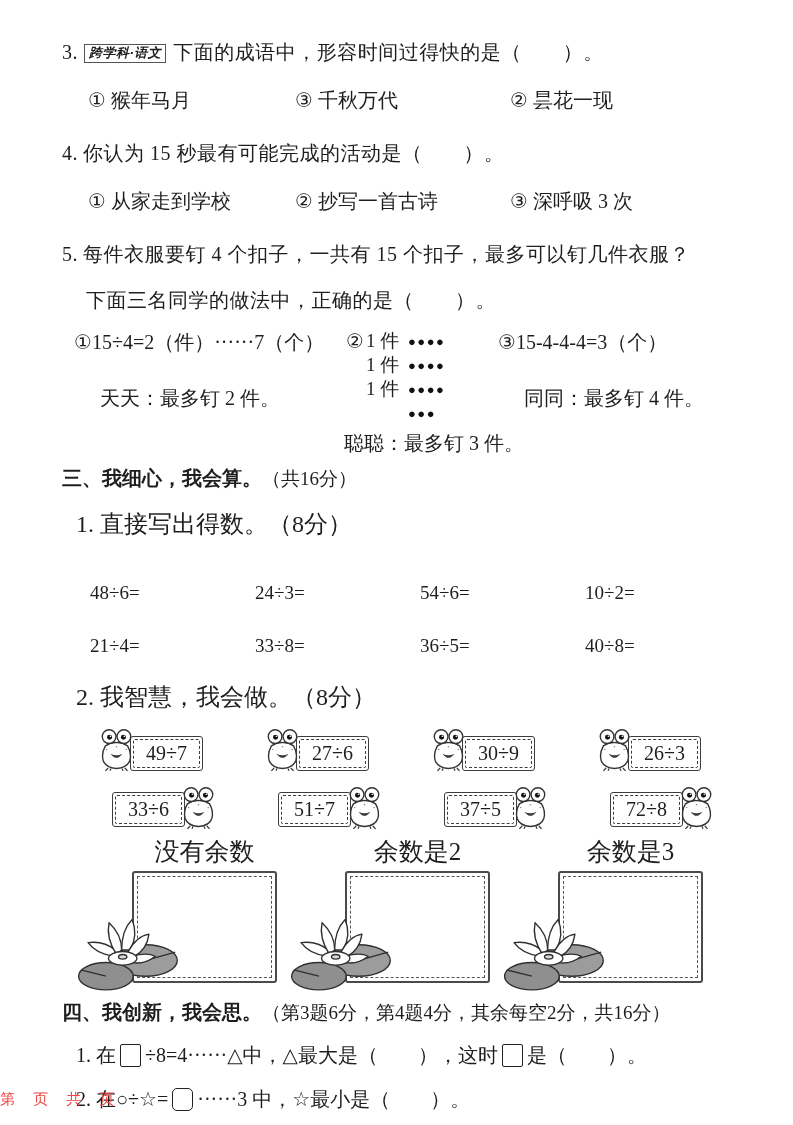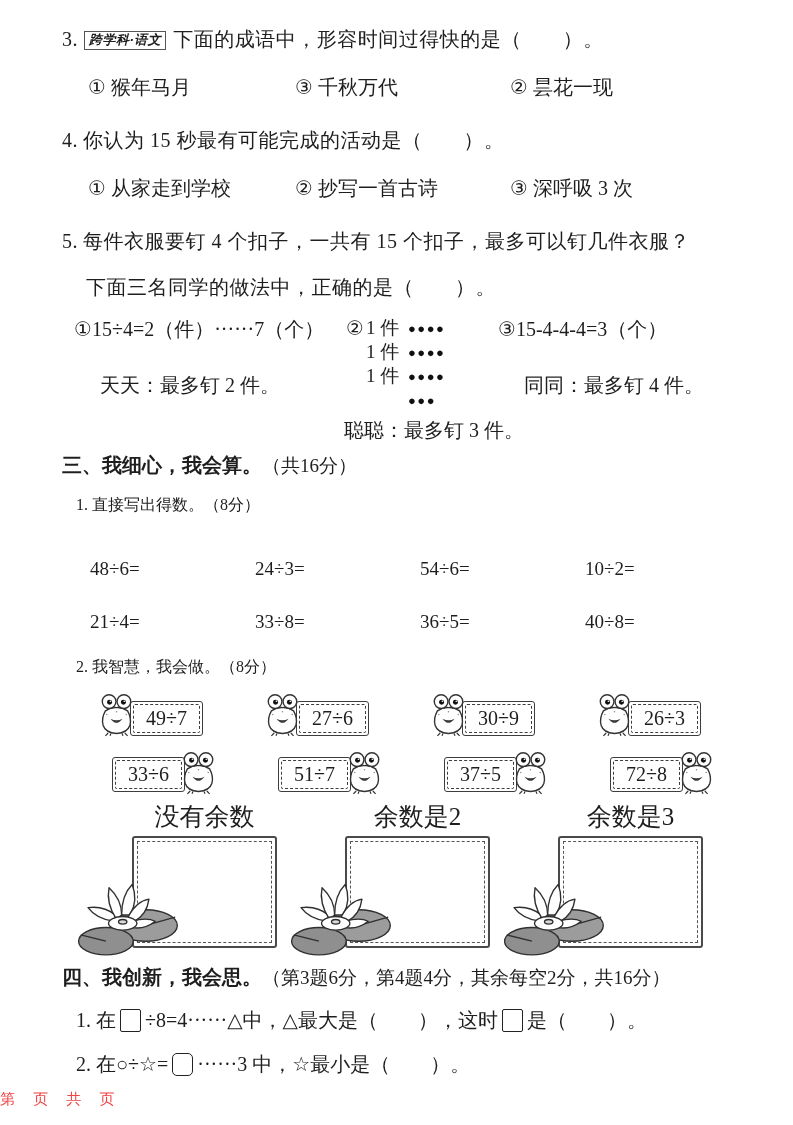--- a/index.html
+++ b/index.html
@@ -1,19 +1,19 @@
 <!DOCTYPE html>
 <html><head>
 <meta charset="utf-8">
 <style>
   * { margin:0; padding:0; box-sizing:border-box; }
   html,body { background:#e8e8e8; }
   .page {
     width:793px; height:1125px; position:relative; background:#ffffff;
-    color:#1e1e1e; padding:26px 48px 0 62px; overflow:hidden;
+    color:#1e1e1e; padding:39px 48px 0 62px; overflow:hidden;
     font-family:"Liberation Serif","DejaVu Serif","DejaVu Sans",serif;
     margin:0 auto;
   }
   .q-line { font-size:20px; line-height:27px; letter-spacing:0.5px; white-space:nowrap; }
   .q-num { margin-right:5px; }
   .badge {
     display:inline-block; border:1.5px solid #555; padding:0 4px 1px 4px; margin:0 7px 0 1px;
     font-family:"Liberation Sans","DejaVu Sans",sans-serif;
     font-weight:700; font-style:italic; font-size:13px; vertical-align:2px; line-height:16px;
   }
@@ -36,21 +36,21 @@
   .m2-row { display:flex; align-items:center; height:24px; font-size:19px; }
   .m2-row .lbl { width:42px; flex:none; }
   .dots { font-size:13px; letter-spacing:1.5px; line-height:1; color:#101010; }
   .m2-conc { margin:5px 0 0 -2px; font-size:20px; white-space:nowrap; }
 
   
   .sec-heading { margin-top:8px; white-space:nowrap; }
   .sec-heading.four { margin-top:16px; }
   .sec-title { font-family:"Liberation Sans","DejaVu Sans",sans-serif; font-weight:700; font-size:20px; }
   .sec-score { font-size:19px; }
-  .sub-title { margin:16px 0 0 14px; font-size:16px; }
+  .sub-title { margin:16px 0 0 14px; font-size:24px; }
   .sub-title.second { margin-top:22px; }
 
   
   .facts { display:grid; grid-template-columns:repeat(4,165px); row-gap:27px;
     margin:40px 0 0 28px; font-size:19px; line-height:26px; }
 
   
   .cards { display:grid; grid-template-columns:repeat(4,166px); margin:16px 0 0 36px; }
   .cards.row2 { margin:8px 0 0 50px; }
   .card-group { display:flex; align-items:center; height:48px; }

